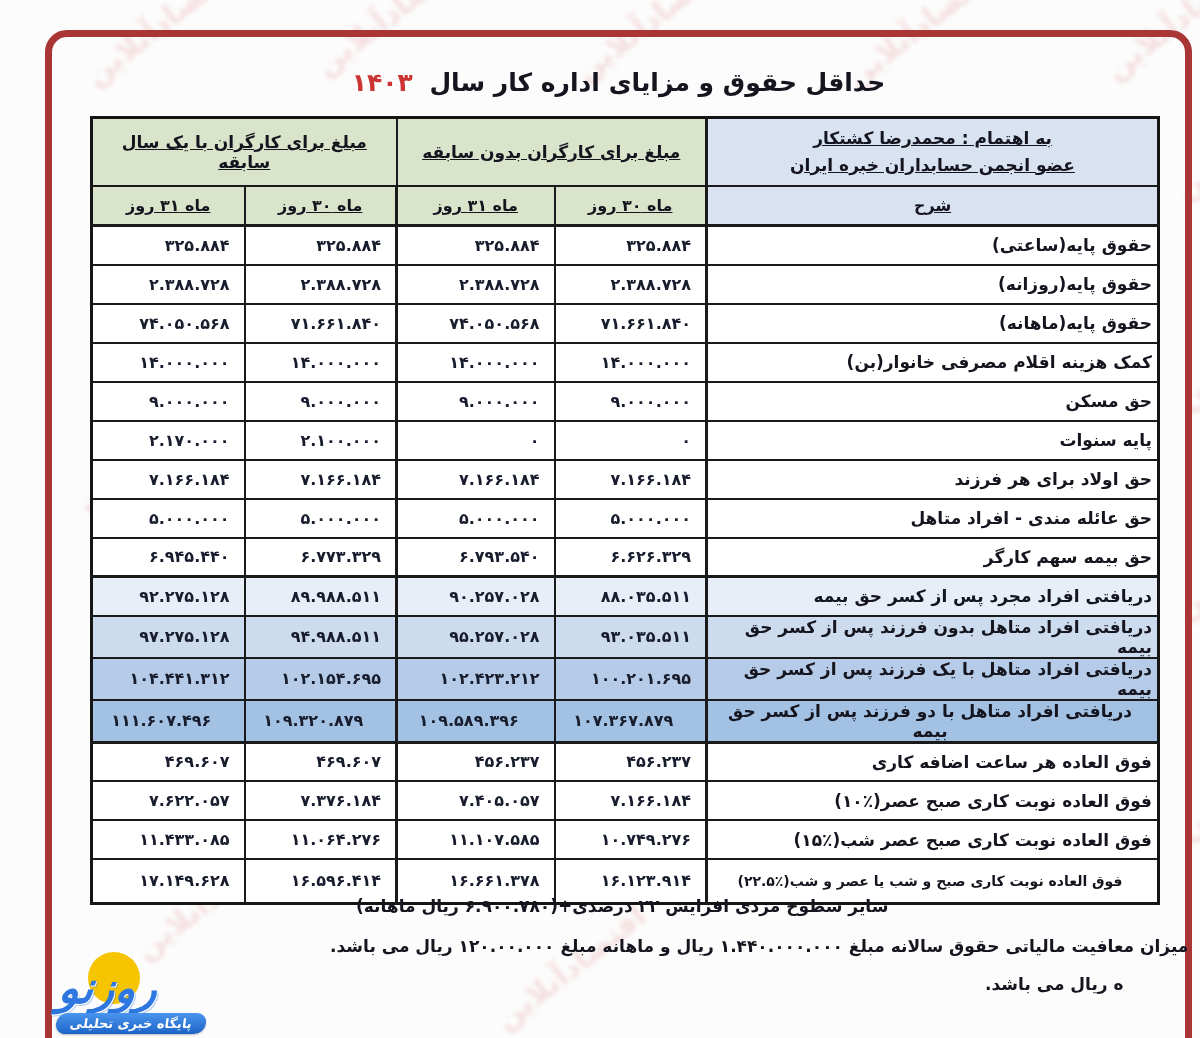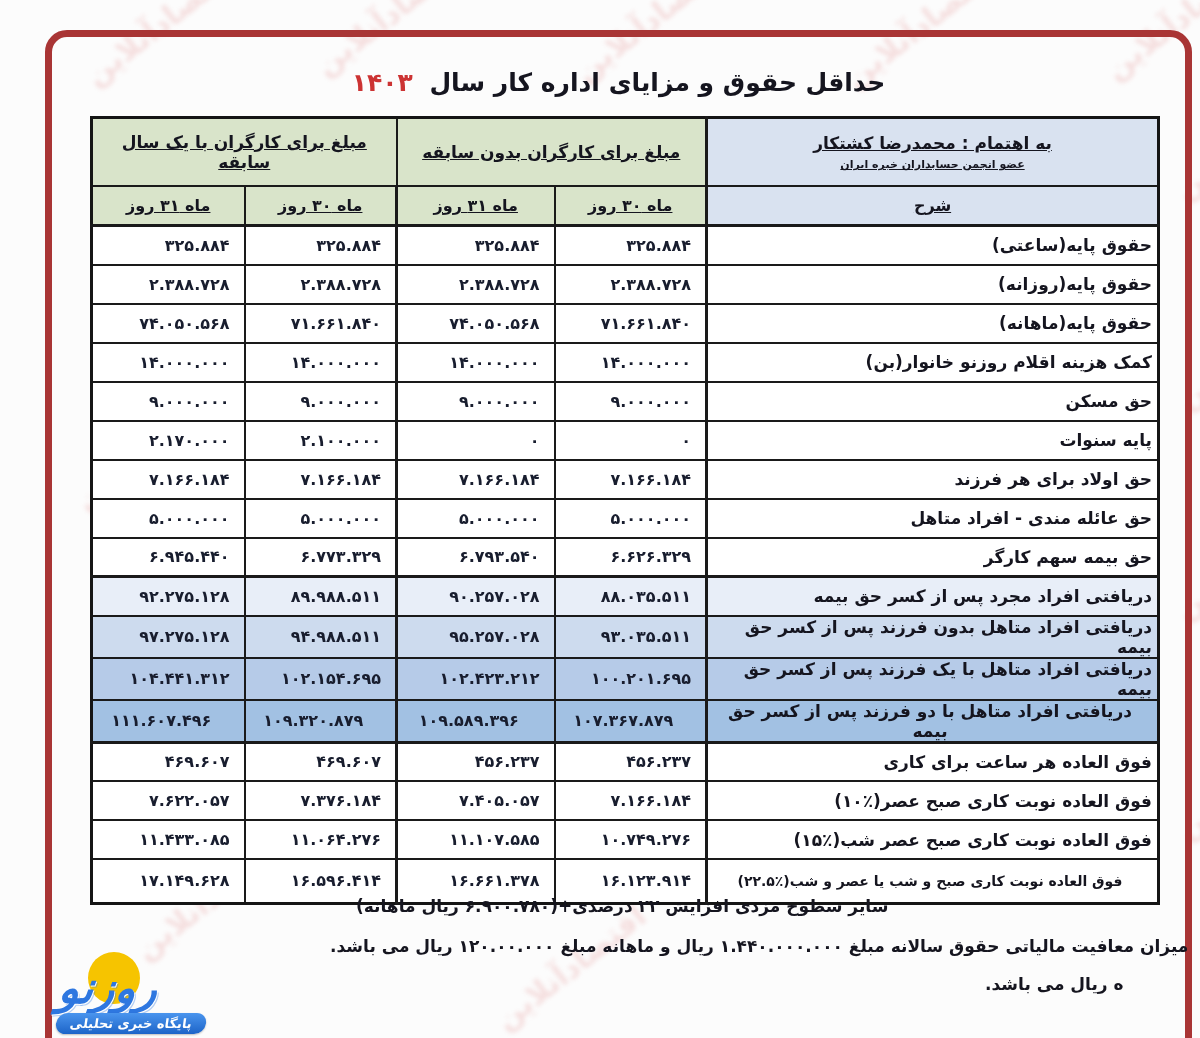--- a/index.html
+++ b/index.html
@@ -31,21 +31,21 @@
   .tablewrap{position:absolute; z-index:2; right:40px; top:116px;}
   table{border-collapse:collapse; table-layout:fixed; direction:rtl;
         background:#fff; border:3px solid #151515;}
   col.c-desc{width:452px;} col.c-n1{width:152px;} col.c-n2{width:158px;}
   col.c-n3{width:152px;} col.c-n4{width:153px;}
   th,td{border:2px solid #1a1a1a; overflow:hidden;}
   thead th{background:var(--header-green,#d9e4ca);text-decoration:underline;}
   thead tr.rowA th{height:68px; font-size:17px;}
   thead tr.rowB th{height:40px; font-size:16px;}
   th.credit{background:var(--header-blue,#d9e2f0); border-left-width:3px; font-size:16px; line-height:1.55;}
-  th.credit .sub{font-size:11px;}
+  th.credit .sub{font-size:17px;}
   th.desc-h{background:var(--header-blue,#d9e2f0); font-size:18px; border-left-width:3px;}
   th.grp-end, td.grp-end{border-left-width:3px;}
   thead tr.rowB th{border-bottom-width:3px;}
   tbody td{height:39px; background:#fff;}
   td.desc{text-align:right; padding-right:5px; font-size:17px; border-left-width:3px; letter-spacing:-.3px;}
   td.desc.small{font-size:14px;text-align:center;}
   td.num{text-align:right; padding-right:14px; font-size:16px; color:#181d2e; letter-spacing:.3px;}
   tr.tint1 td{background:var(--tint1,#e8eef8); border-top-width:3px;}
   tr.tint2 td{background:var(--tint2,#cddbee);}
   tr.tint3 td{background:var(--tint3,#b6cbe8);}
@@ -140,21 +140,21 @@
           <td class="num">۲.۳۸۸.۷۲۸</td>
         </tr>
         <tr>
           <td class="desc">حقوق پایه(ماهانه)</td>
           <td class="num">۷۱.۶۶۱.۸۴۰</td>
           <td class="num grp-end">۷۴.۰۵۰.۵۶۸</td>
           <td class="num">۷۱.۶۶۱.۸۴۰</td>
           <td class="num">۷۴.۰۵۰.۵۶۸</td>
         </tr>
         <tr>
-          <td class="desc">کمک هزینه اقلام روزنو خانوار(بن)</td>
+          <td class="desc">کمک هزینه اقلام مصرفی خانوار(بن)</td>
           <td class="num">۱۴.۰۰۰.۰۰۰</td>
           <td class="num grp-end">۱۴.۰۰۰.۰۰۰</td>
           <td class="num">۱۴.۰۰۰.۰۰۰</td>
           <td class="num">۱۴.۰۰۰.۰۰۰</td>
         </tr>
         <tr>
           <td class="desc">حق مسکن</td>
           <td class="num">۹.۰۰۰.۰۰۰</td>
           <td class="num grp-end">۹.۰۰۰.۰۰۰</td>
           <td class="num">۹.۰۰۰.۰۰۰</td>
@@ -210,21 +210,21 @@
           <td class="num">۱۰۴.۴۴۱.۳۱۲</td>
         </tr>
         <tr class="tint4">
           <td class="desc">دریافتی افراد متاهل با دو فرزند پس از کسر حق بیمه</td>
           <td class="num">۱۰۷.۳۶۷.۸۷۹</td>
           <td class="num grp-end">۱۰۹.۵۸۹.۳۹۶</td>
           <td class="num">۱۰۹.۳۲۰.۸۷۹</td>
           <td class="num">۱۱۱.۶۰۷.۴۹۶</td>
         </tr>
         <tr>
-          <td class="desc">فوق العاده هر ساعت برای کاری</td>
+          <td class="desc">فوق العاده هر ساعت اضافه کاری</td>
           <td class="num">۴۵۶.۲۳۷</td>
           <td class="num grp-end">۴۵۶.۲۳۷</td>
           <td class="num">۴۶۹.۶۰۷</td>
           <td class="num">۴۶۹.۶۰۷</td>
         </tr>
         <tr>
           <td class="desc">فوق العاده نوبت کاری صبح عصر(٪۱۰)</td>
           <td class="num">۷.۱۶۶.۱۸۴</td>
           <td class="num grp-end">۷.۴۰۵.۰۵۷</td>
           <td class="num">۷.۳۷۶.۱۸۴</td>

